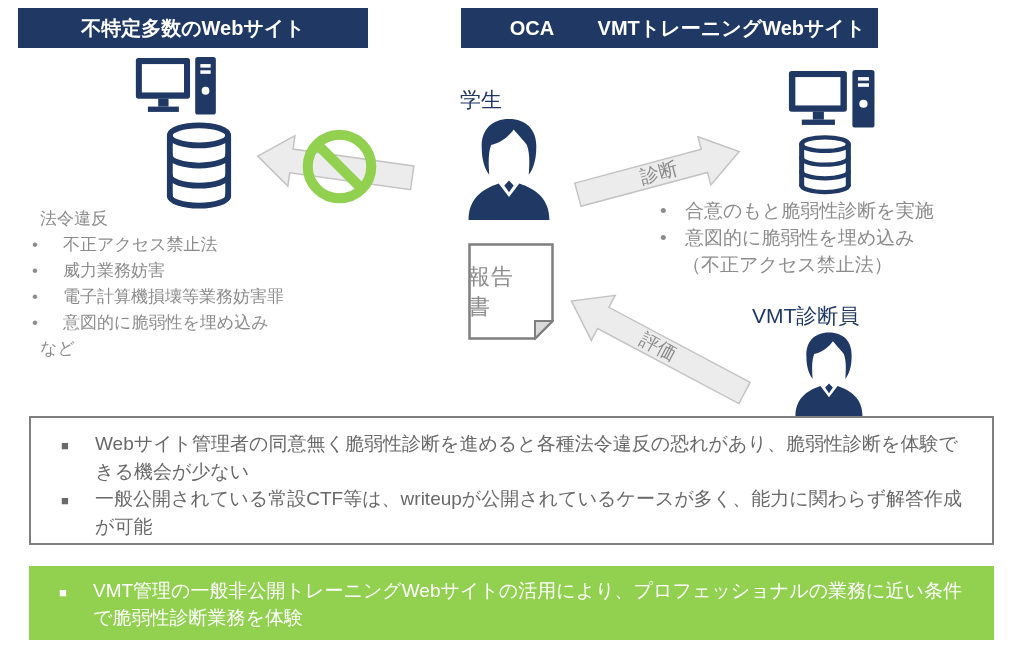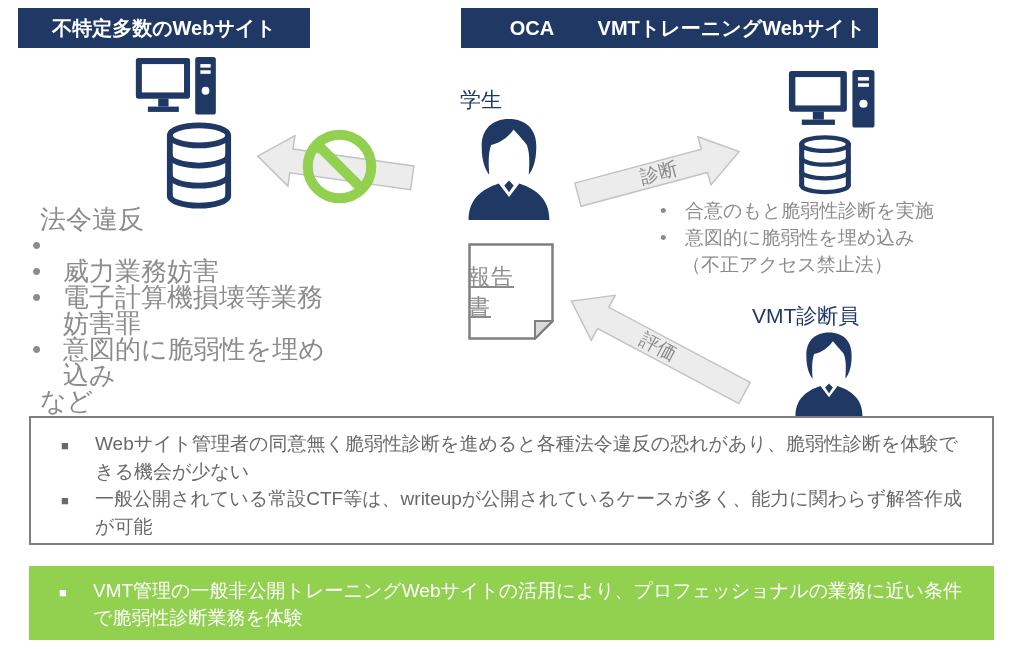--- a/index.html
+++ b/index.html
@@ -2,46 +2,46 @@
 <html><head>
 <meta charset="utf-8">
 <style>
   * { margin:0; padding:0; box-sizing:border-box; }
   html,body { background:#fff; }
   body { font-family:"Liberation Sans","DejaVu Sans",sans-serif; }
   .canvas { position:relative; width:1024px; height:649px; background:#fff; overflow:hidden; }
 
   .hdr { position:absolute; top:8px; height:40px; background:#1F3864; color:#fff;
          font-size:20px; font-weight:bold; display:flex; align-items:center; justify-content:center; }
-  .hdr-left { left:18px; width:292px; }
+  .hdr-left { left:18px; width:350px; }
   .hdr-oca  { left:421px; width:142px;margin-left:40px; }
   .hdr-vmt  { left:585px; width:293px; }
 
   .abs { position:absolute; }
 
   .actor-label { position:absolute; color:#1F3864; font-size:21px; text-align:left; }
 
-  .gray-list { position:absolute; color:#8C8C8C; font-size:26px; line-height:26px; }
+  .gray-list { position:absolute; color:#8C8C8C; font-size:17px; line-height:26px; }
   .gray-list .title, .gray-list .suffix { padding-left:12px; }
   .li { display:flex; }
   .li .marker { width:35px; flex:none; text-align:left; padding-left:4px; }
   .gray-list2 { position:absolute; color:#8C8C8C; font-size:19px; line-height:27px; }
   .gray-list2 .li .marker { width:27px; padding-left:2px; }
   .gray-list2 .note { padding-left:24px; }
 
   .arrow-box { position:absolute; }
   .arrow-box svg { display:block; }
   .arrow-text { position:absolute; left:0; top:0; width:100%; height:76%;
                 display:flex; align-items:center; justify-content:center;
                 color:#8a8a8a; font-size:19px; }
 
   .doc { position:absolute; left:468px; top:243px; width:86px; height:97px; }
   .doc-label { position:absolute; left:0; top:0; width:80%; height:100%;
                display:flex; align-items:center; justify-content:center;
-               color:#8C8C8C; font-size:22px; letter-spacing:1px;text-decoration:underline; }
+               color:#8C8C8C; font-size:22px; letter-spacing:1px; }
 
   .issue-box { position:absolute; left:29px; top:416px; width:965px; height:129px;
                background:#fff; border:2px solid #7F7F7F; padding:12px 18px 0 26px;
                color:#696969; font-size:19px; line-height:27.5px; }
   .issue-box .li .marker, .sol-box .li .marker { width:38px; flex:none; font-size:13px; padding-top:2px; }
 
   .sol-box { position:absolute; left:29px; top:566px; width:965px; height:74px;
              background:#92D050; padding:11px 18px 0 26px;
              color:#fff; font-size:19px; line-height:27px; }
 </style>
@@ -88,20 +88,21 @@
     <svg width="77" height="77" viewBox="0 0 80 80">
       <circle cx="40" cy="40" r="33" fill="none" stroke="#92D050" stroke-width="10.5"></circle>
       <line x1="18" y1="18" x2="62" y2="62" stroke="#92D050" stroke-width="10.5"></line>
     </svg>
   </div>
 
   <div class="gray-list" style="left:28px;top:206px;width:310px;">
     <div class="title">法令違反</div>
     <div class="li">
       <span class="marker">•</span>
+      <span>不正アクセス禁止法</span>
     </div>
     <div class="li">
       <span class="marker">•</span>
       <span>威力業務妨害</span>
     </div>
     <div class="li">
       <span class="marker">•</span>
       <span>電子計算機損壊等業務妨害罪</span>
     </div>
     <div class="li">

